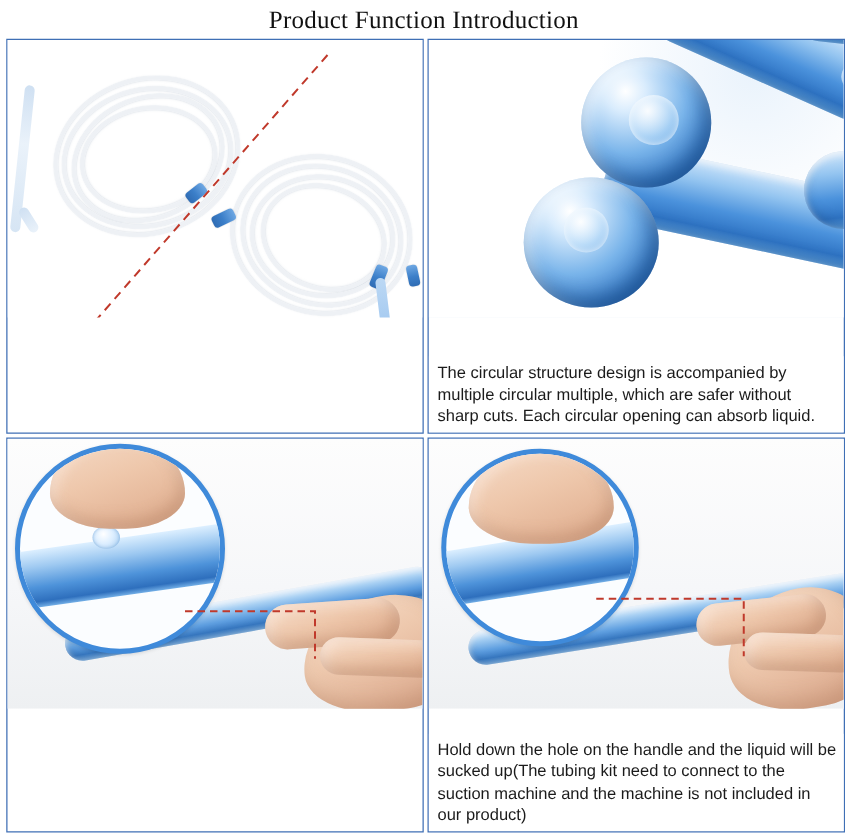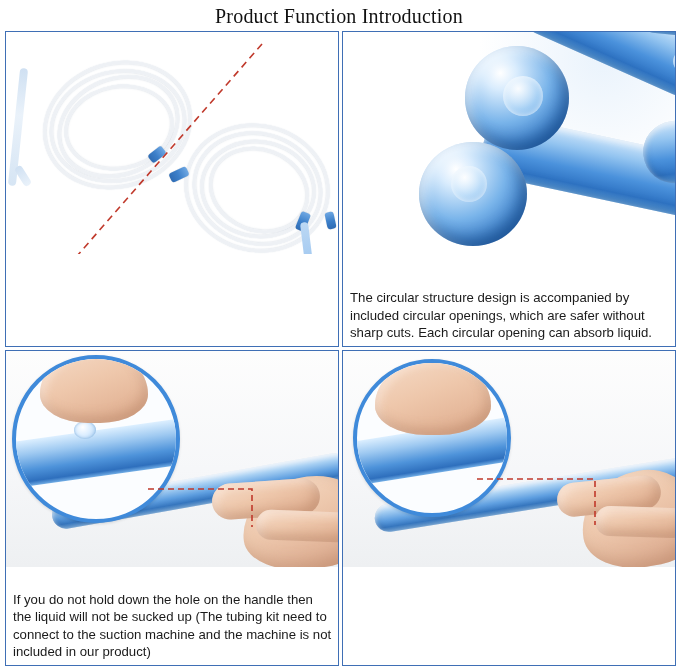--- a/index.html
+++ b/index.html
@@ -249,21 +249,21 @@
         <div class="btube bt1"></div>
         <div class="btube bt1b"></div>
         <div class="btube bt2"></div>
         <div class="btube bt2b"></div>
         <div class="bead bead1"></div>
         <div class="bead bead2"></div>
         <div class="hole hole1"></div>
         <div class="hole hole2"></div>
         <div class="hole hole3"></div>
       </div>
-      <div class="caption">The circular structure design is accompanied by included circular openings, which are safer without sharp cuts. Each circular opening can absorb liquid.</div>
+      <div class="caption">The circular structure design is accompanied by multiple circular multiple, which are safer without sharp cuts. Each circular opening can absorb liquid.</div>
     </div>
 
     <div class="cell c3">
       <div class="photo">
         <div class="scene-bg"></div>
 
         <div class="handle-tube ht3" style="left:44px; top:126px; width:300px; height:28px; transform:rotate(-10deg);"></div>
         <div class="handle-tube ht3b" style="left:56px; top:106px; width:56px; height:25px; transform:rotate(-42deg);"></div>
         <div class="tip-ball" style="left:58px; top:97px;"></div>
 
@@ -274,21 +274,20 @@
         <div class="magnifier mag3">
           <div class="mag-tube" style="left:-24px; top:70px; width:230px; height:46px; transform:rotate(-8deg);"></div>
           <div class="mag-hole" style="left:58px; top:62px; width:22px; height:18px;"></div>
           <div class="finger" style="left:24px; top:-10px; width:108px; height:74px; border-radius:50% 50% 46% 46% / 64% 64% 40% 40%;"></div>
         </div>
 
         <svg class="dash-box" style="left:140px; top:92px; width:130px; height:88px;" viewBox="0 0 130 88">
           <polyline points="2,46 106,46 106,84" fill="none" stroke="#c0392b" stroke-width="1.6" stroke-dasharray="6,4"></polyline>
         </svg>
       </div>
-      <div class="caption">If you do not hold down the hole on the handle then the liquid will not be sucked up (The tubing kit need to connect to the suction machine and the machine is not included in our product)</div>
     </div>
 
     <div class="cell c4">
       <div class="photo">
         <div class="scene-bg"></div>
 
         <div class="handle-tube" style="left:30px; top:130px; width:320px; height:28px; transform:rotate(-9deg);"></div>
         <div class="handle-tube" style="left:40px; top:112px; width:52px; height:24px; transform:rotate(-44deg);"></div>
         <div class="tip-ball" style="left:40px; top:103px;"></div>
 
@@ -298,16 +297,17 @@
 
         <div class="magnifier mag4">
           <div class="mag-tube" style="left:-20px; top:64px; width:220px; height:44px; transform:rotate(-9deg);"></div>
           <div class="finger" style="left:18px; top:-4px; width:116px; height:76px; border-radius:50% 50% 46% 46% / 64% 64% 40% 40%;"></div>
         </div>
 
         <svg class="dash-box" style="left:132px; top:88px; width:150px; height:92px;" viewBox="0 0 150 92">
           <polyline points="2,40 120,40 120,86" fill="none" stroke="#c0392b" stroke-width="1.6" stroke-dasharray="6,4"></polyline>
         </svg>
       </div>
+      <div class="caption">Hold down the hole on the handle and the liquid will be sucked up(The tubing kit need to connect to the suction machine and the machine is not included in our product)</div>
     </div>
 
   </div>
 </div>
 
 </body></html>

